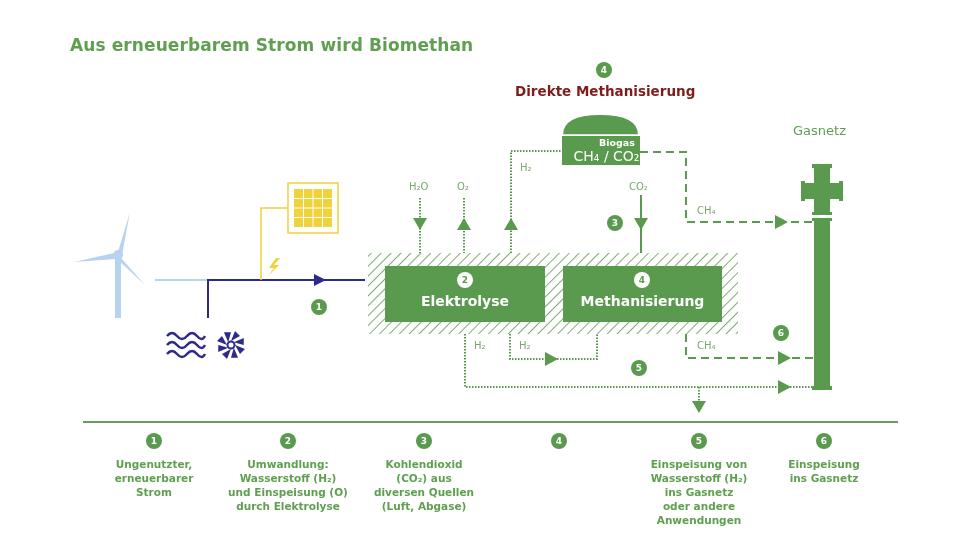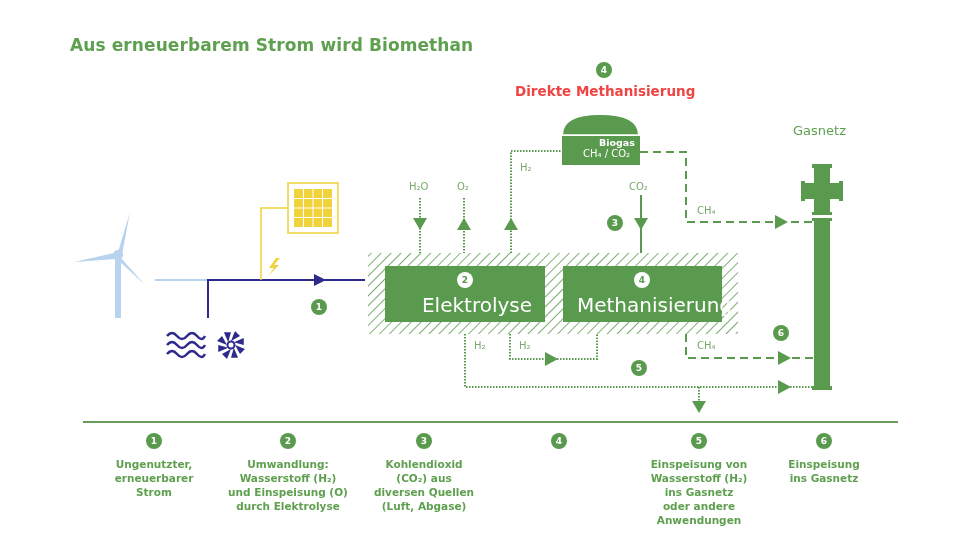--- a/index.html
+++ b/index.html
@@ -1,32 +1,32 @@
 <!DOCTYPE html>
 <html><head>
 <meta charset="utf-8">
 <style>
   html,body{margin:0;padding:0;background:#ffffff;}
   body{width:964px;height:542px;position:relative;overflow:hidden;font-family:"DejaVu Sans",sans-serif;}
   .title{position:absolute;left:70px;top:35px;font-size:17px;font-weight:bold;color:#5fa050;letter-spacing:0.1px;}
   .direkte-num{position:absolute;left:596px;top:62px;}
-  .direkte-label{position:absolute;left:515px;top:83px;font-size:13.5px;font-weight:bold;color:#ef4444;}
+  .direkte-label{position:absolute;left:515px;top:83px;font-size:13.5px;font-weight:bold;color:#7f1d1d;}
   .gasnetz-label{position:absolute;left:793px;top:123px;font-size:13px;font-weight:normal;color:#5fa050;}
   .badge{width:16px;height:16px;border-radius:50%;background:#5a9a4e;color:#fff;font-size:9px;font-weight:bold;display:flex;align-items:center;justify-content:center;position:absolute;}
   .badge.white{background:#fff;color:#5a9a4e;}
   svg.diagram{position:absolute;left:0;top:0;}
-  .box-label{position:absolute;color:#fff;font-weight:normal;font-size:20px;text-align:center;margin-left:12px;}
+  .box-label{position:absolute;color:#fff;font-weight:bold;font-size:14px;text-align:center;}
   .chem{position:absolute;font-size:10px;color:#7aa96e;}
   .divider{position:absolute;left:83px;top:421px;width:815px;height:2px;background:#6a9a5e;}
   .legend-col{position:absolute;top:433px;width:128px;text-align:center;}
   .legend-col .badge{position:relative;margin:0 auto 8px auto;}
   .legend-text{font-size:10.5px;font-weight:bold;color:#5fa050;line-height:14px;}
   .biogas-text{position:absolute;left:562px;top:137px;width:78px;text-align:center;color:#fff;}
   .biogas-text .b{font-size:9.5px;font-weight:bold;display:block;padding-left:32px;}
-  .biogas-text .c{font-size:10px;display:block;padding-left:11px;}
+  .biogas-text .c{font-size:14px;display:block;padding-left:11px;}
 </style>
 </head>
 <body>
 
 <div class="title">Aus erneuerbarem Strom wird Biomethan</div>
 
 <svg class="diagram" width="964" height="542" viewBox="0 0 964 542">
   <defs>
     <pattern id="hatch" patternUnits="userSpaceOnUse" width="7" height="7" patternTransform="rotate(45)">
       <line x1="0" y1="0" x2="0" y2="7" stroke="#5a9a4e" stroke-width="1.6"></line>

